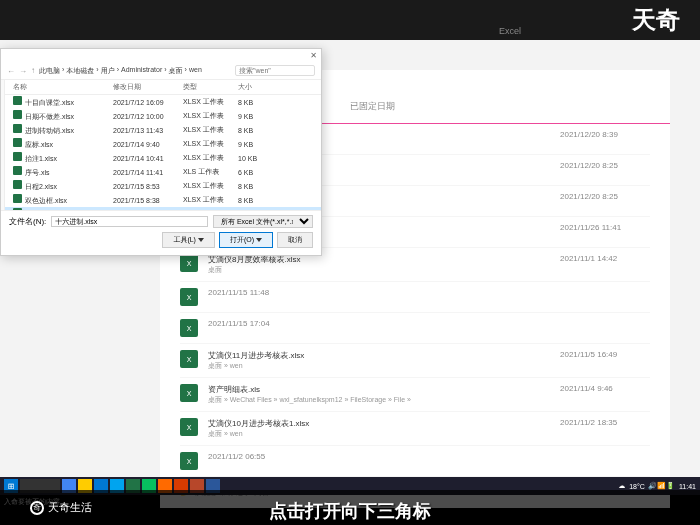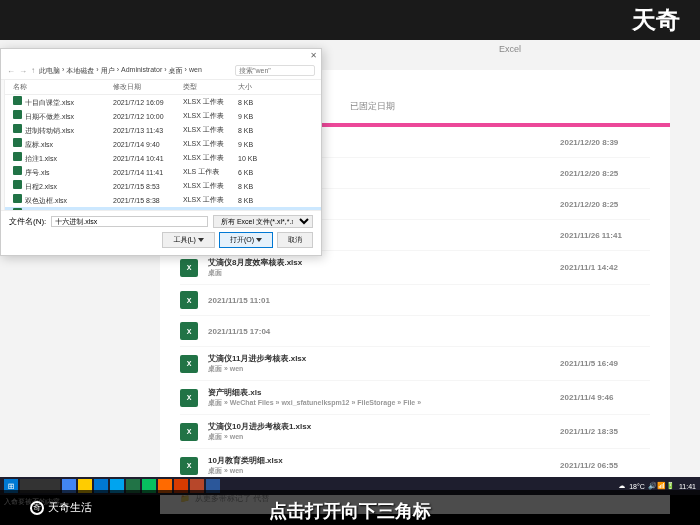--- a/index.html
+++ b/index.html
@@ -1,23 +1,23 @@
 <!DOCTYPE html>
 <html><head>
 <meta charset="utf-8">
 <style>
 * { margin: 0; padding: 0; box-sizing: border-box; font-family: "Microsoft YaHei", sans-serif; }
 body { width: 700px; height: 525px; background: #000; position: relative; overflow: hidden; }
 .top-bar { height: 40px; background: #1a1a1a; display: flex; justify-content: flex-end; align-items: center; padding-right: 20px; color: #fff; font-size: 24px; font-weight: bold; }
 .excel-bg { position: absolute; top: 40px; left: 0; right: 0; bottom: 30px; background: #f3f3f3; }
-.excel-titlebar { position: absolute; top: 40px; left: 320px; right: 0; height: 20px; text-align: center; font-size: 9px; color: #888; padding-top: 4px; }
+.excel-titlebar { position: absolute; top: 22px; left: 320px; right: 0; height: 20px; text-align: center; font-size: 9px; color: #888; padding-top: 4px; }
 .excel-recent { position: absolute; top: 70px; left: 160px; right: 30px; background: #fff; }
-.recent-header { padding: 30px 20px 10px 190px; font-size: 9px; color: #888; border-bottom: 4px solid #ec4899; }
+.recent-header { padding: 30px 20px 10px 190px; font-size: 9px; color: #888; border-bottom: 1px solid #ec4899; }
 .recent-list { padding: 0 20px; }
-.recent-item { display: flex; align-items: center; padding: 6px 0; border-bottom: 1px solid #f5f5f5; font-weight: bold; }
+.recent-item { display: flex; padding: 6px 0; border-bottom: 1px solid #f5f5f5; }
 .recent-icon { width: 18px; height: 18px; background: #217346; color: #fff; font-size: 7px; display: flex; align-items: center; justify-content: center; margin-right: 10px; border-radius: 2px; }
 .recent-text { flex: 1; font-size: 8px; color: #333; }
 .recent-sub { font-size: 7px; color: #999; }
 .recent-date { font-size: 8px; color: #888; width: 90px; text-align: left; }
 .pin-note { padding: 10px 20px; font-size: 8px; color: #999; display: flex; align-items: center; }
 .pin-icon { color: #d4a017; margin-right: 5px; }
 
 .dialog { position: absolute; top: 48px; left: 0; width: 322px; height: 208px; background: #fff; border: 1px solid #ccc; box-shadow: 2px 2px 10px rgba(0,0,0,0.2); font-size: 8px; }
 .dlg-title { display: flex; justify-content: space-between; align-items: center; padding: 2px 4px; background: #fff; }
 .dlg-close { cursor: pointer; color: #666; }
@@ -105,21 +105,21 @@
       <div class="recent-item">
         <div class="recent-icon">X</div>
         <div class="recent-text">
           <div>艾滴仪8月度效率核表.xlsx</div>
           <div class="recent-sub">桌面</div>
         </div>
         <div class="recent-date">2021/11/1 14:42</div>
       </div>
       <div class="recent-item">
         <div class="recent-icon">X</div>
-        <div class="recent-date">2021/11/15 11:01</div>
+        <div class="recent-date">2021/11/15 11:48</div>
       </div>
       <div class="recent-item">
         <div class="recent-icon">X</div>
         <div class="recent-date">2021/11/15 17:04</div>
       </div>
       <div class="recent-item">
         <div class="recent-icon">X</div>
         <div class="recent-text">
           <div>艾滴仪11月进步考核表.xlsx</div>
           <div class="recent-sub">桌面 » wen</div>
@@ -137,24 +137,20 @@
       <div class="recent-item">
         <div class="recent-icon">X</div>
         <div class="recent-text">
           <div>艾滴仪10月进步考核表1.xlsx</div>
           <div class="recent-sub">桌面 » wen</div>
         </div>
         <div class="recent-date">2021/11/2 18:35</div>
       </div>
       <div class="recent-item">
         <div class="recent-icon">X</div>
-        <div class="recent-text">
-          <div>10月教育类明细.xlsx</div>
-          <div class="recent-sub">桌面 » wen</div>
-        </div>
         <div class="recent-date">2021/11/2 06:55</div>
       </div>
     </div>
   <div class="pin-note">
     <span class="pin-icon">📁</span>
     <span>从更多带标记了 代替</span>
   </div>
 </div>
 
 <div class="dialog">

